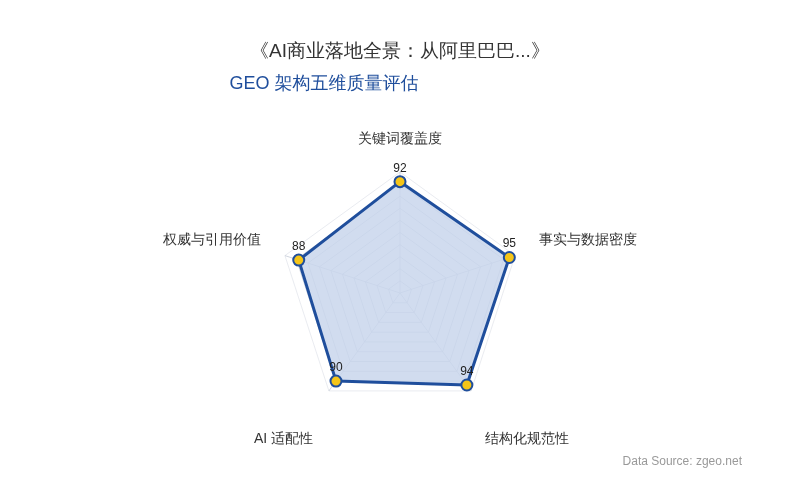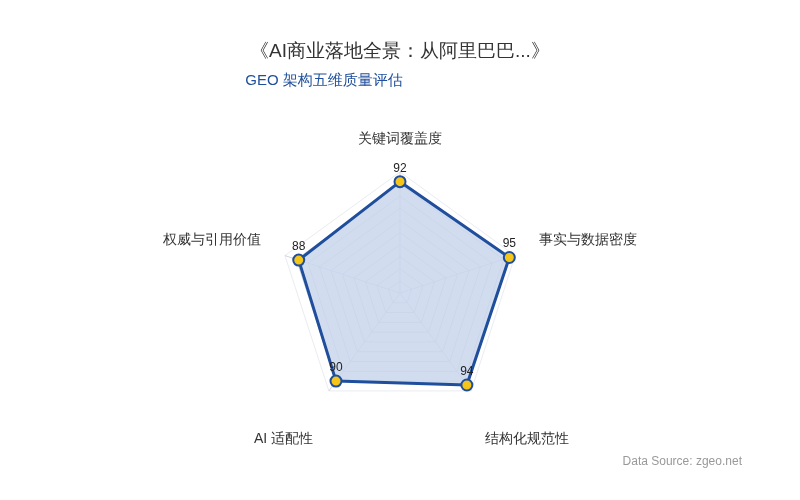--- a/index.html
+++ b/index.html
@@ -1,21 +1,21 @@
 <!DOCTYPE html>
 <html><head>
   <meta charset="utf-8">
   <style>
     html, body { margin: 0; padding: 0; background: #ffffff; }
     body { width: 800px; height: 500px; position: relative; overflow: hidden;
            font-family: "Liberation Sans", "DejaVu Sans", sans-serif; }
     .title { position: absolute; top: 38px; left: 0; width: 800px; text-align: center;
              font-size: 19px; color: #333333; }
     .subtitle { position: absolute; top: 71px; left: 0; width: 648px; text-align: center;
-                font-size: 15px; color: #1f4e9c; }
+                font-size: 18px; color: #1f4e9c; }
     svg.chart { position: absolute; left: 0; top: 0; }
     .axis-label { font-size: 14px; fill: #333333; }
     .value-label { font-size: 12px; fill: #222222; }
     .source { position: absolute; right: 58px; top: 454px; font-size: 12px; color: #999999; padding-left: 36px; }
   </style>
 </head>
 <body>
 
 <div class="title">《AI商业落地全景：从阿里巴巴...》</div>
 <div class="subtitle">GEO 架构五维质量评估</div>

